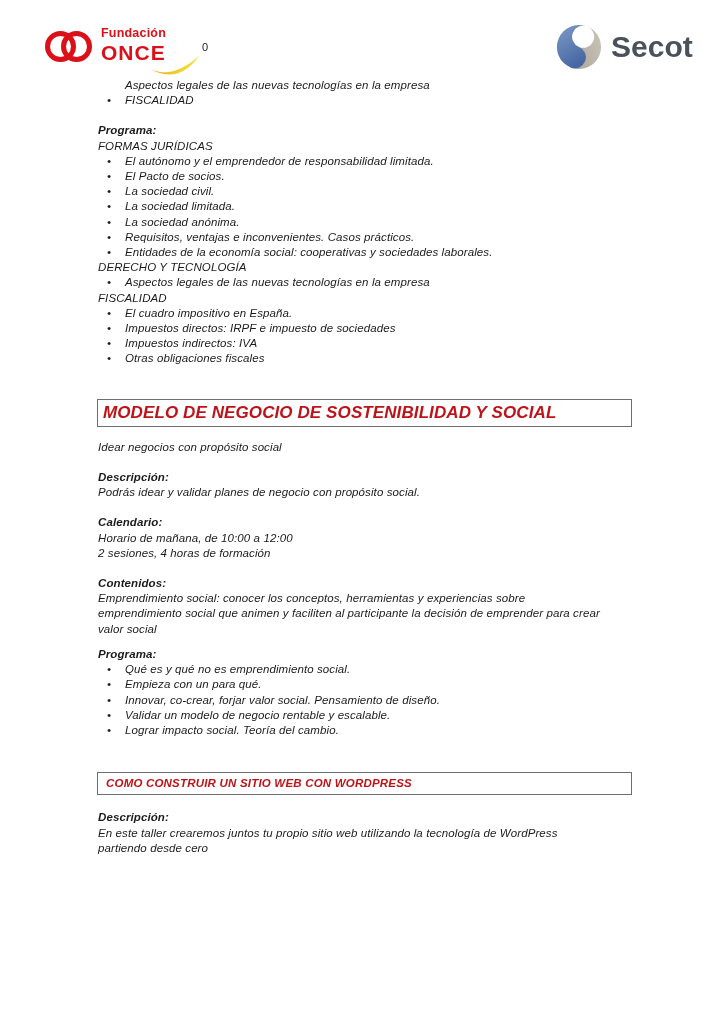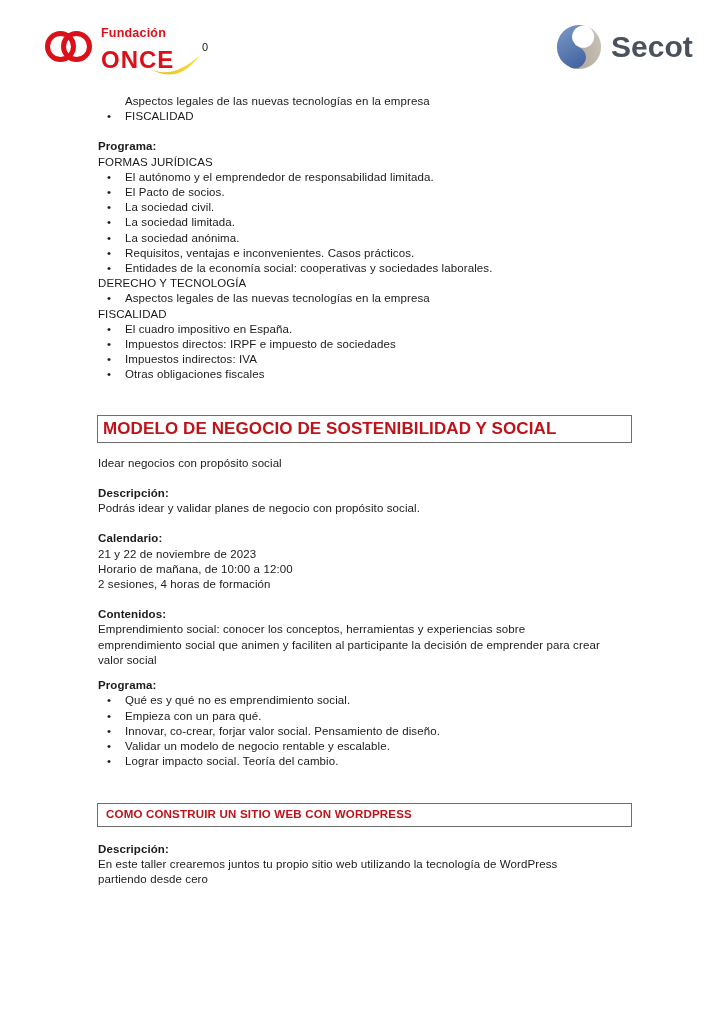--- a/index.html
+++ b/index.html
@@ -24,36 +24,36 @@
   }
   .ring.r1 { left:0px; top:9px; }
   .ring.r2 { left:16px; top:9px; }
   .once-text { position:absolute; left:56px; top:5px; line-height:1; }
   .once-fundacion {
     display:block; color:var(--once-red, #db1019);
     font-size:12.5px; font-weight:bold; letter-spacing:0.2px;
   }
   .once-once {
     display:block; color:var(--once-red, #db1019);
-    font-size:24px; font-weight:800; letter-spacing:1px; margin-top:8px;
+    font-size:21px; font-weight:800; letter-spacing:1px; margin-top:2px;
   }
   .once-swoosh { position:absolute; left:102px; top:31px; }
 
   .page-marker { position:absolute; left:202px; top:41px; font-size:11px; color:#1b1b1b; }
 
   .secot-logo { position:absolute; left:556px; top:24px; display:flex; align-items:center; gap:9px;text-align:center; }
   .secot-name {
     color:var(--secot-text, #49525c);
     font-size:30px; font-weight:600; letter-spacing:0px; line-height:1;
   }
 
   
   .content {
-    position:absolute; left:98px; top:94px; width:508px;
-    font-size:11.5px; line-height:15.2px; letter-spacing:0.1px;
+    position:absolute; left:98px; top:78px; width:508px;
+    font-size:11.5px; line-height:15.2px; letter-spacing:0.1px;font-style:italic;
   }
   .indent { margin-left:27px; }
   .heading { font-weight:bold; }
   .mt-blank { margin-top:15px; }
   .mt10 { margin-top:10px; }
   .mt13 { margin-top:13px; }
   .mt14 { margin-top:14px; }
   .mt32 { margin-top:32px; }
   .mt34 { margin-top:34px; }
 
@@ -215,21 +215,20 @@
     </div>
 
     <div class="mt13">Idear negocios con propósito social</div>
 
     <div class="heading mt-blank">Descripción:</div>
     <div>Podrás idear y validar planes de negocio con propósito social.</div>
 
     <div class="heading mt-blank">Calendario:</div>
     <div>
 
-        <div>21 y 22 de noviembre de 2023</div>
 
         <div>Horario de mañana, de 10:00 a 12:00</div>
 
         <div>2 sesiones, 4 horas de formación</div>
       </div>
 
     <div class="heading mt-blank">Contenidos:</div>
     <div>Emprendimiento social: conocer los conceptos, herramientas y experiencias sobre emprendimiento social que animen y faciliten al participante la decisión de emprender para crear valor social</div>
 
     <div class="heading mt10">Programa:</div>

